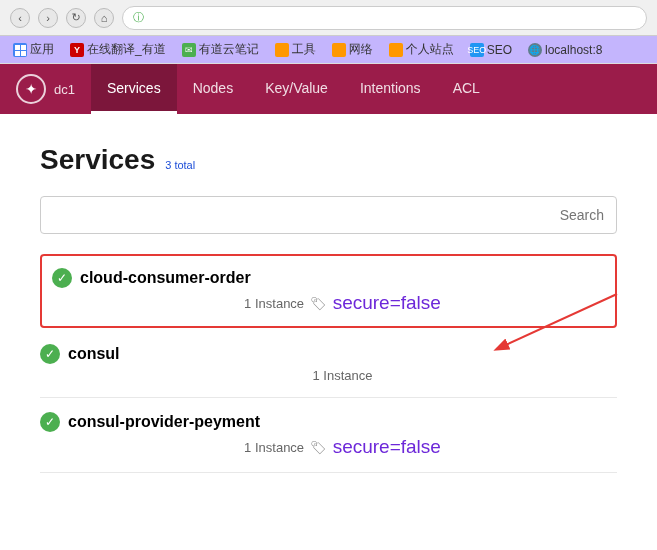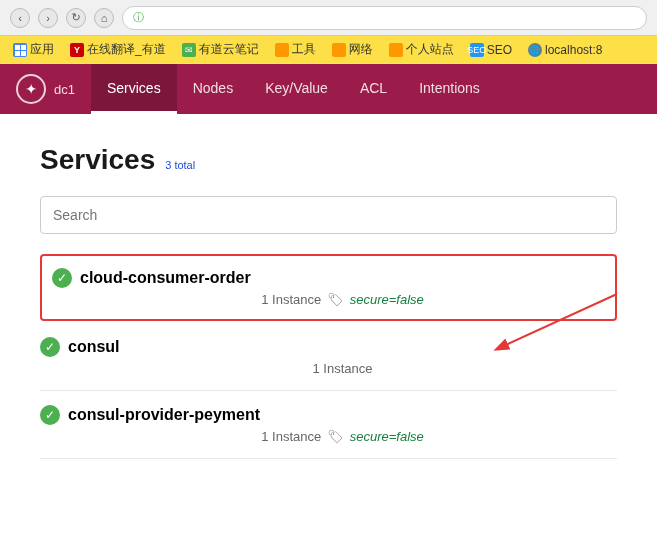--- a/index.html
+++ b/index.html
@@ -35,21 +35,21 @@
       align-items: center;
       padding: 0 10px;
       font-size: 12px;
       color: #333;
       gap: 5px;
     }
     .lock-icon { color: #4caf50; font-size: 11px; }
 
     
     .bookmarks-bar {
-      background: #fde047;
+      background: #c4b5fd;
       border-bottom: 1px solid #ddd;
       padding: 3px 8px;
       display: flex;
       align-items: center;
       gap: 6px;
       height: 28px;
       font-size: 12px;
       color: #333;
     }
     .bookmark-item {
@@ -131,20 +131,21 @@
     .search-bar {
       width: 100%;
       height: 38px;
       border: 1px solid #ccc;
       border-radius: 4px;
       padding: 0 12px;
       font-size: 14px;
       color: #666;
       outline: none;
       margin-bottom: 20px;
+      text-align: right;
     }
 
     
     .service-list { }
     .service-item {
       padding: 14px 0;
       border-bottom: 1px solid #e8e8e8;
       position: relative;
     }
     .service-item.highlighted {
@@ -180,23 +181,22 @@
       padding-left: 28px;
       color: #666;
       font-size: 13px;
       justify-content: center;
     }
     .tag-icon {
       color: #888;
       font-size: 13px;
     }
     .tag-label {
-      color: #15803d;
-      font-size: 13px;
-      font-style: italic;
+      color: #6d28d9;
+      font-size: 19px;
     }
 
     .arrow-svg {
       position: absolute;
       top: 160px;
       right: 30px;
       pointer-events: none;
     }
   </style>
 </head>
@@ -260,24 +260,24 @@
   <div class="nav-item active">
     <span>Services</span>
   </div>
   <div class="nav-item">
     <span>Nodes</span>
   </div>
   <div class="nav-item">
     <span>Key/Value</span>
   </div>
   <div class="nav-item">
+    <span>Intentions</span>
+  </div>
+  <div class="nav-item">
     <span>ACL</span>
-  </div>
-  <div class="nav-item">
-    <span>Intentions</span>
   </div>
 </nav>
 
 <div class="main-content">
   <div class="page-header">
     <h1 class="page-title">Services</h1>
     <span class="page-total">3 total</span>
   </div>
 
   <input class="search-bar" type="text" placeholder="Search" style="">

